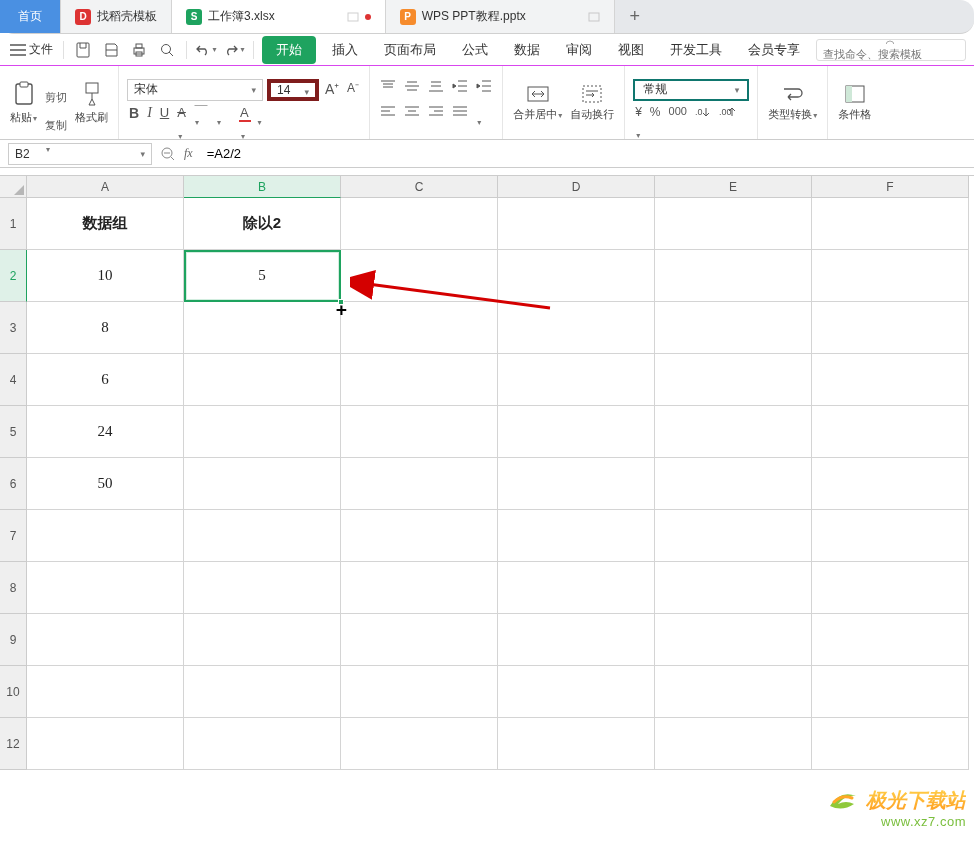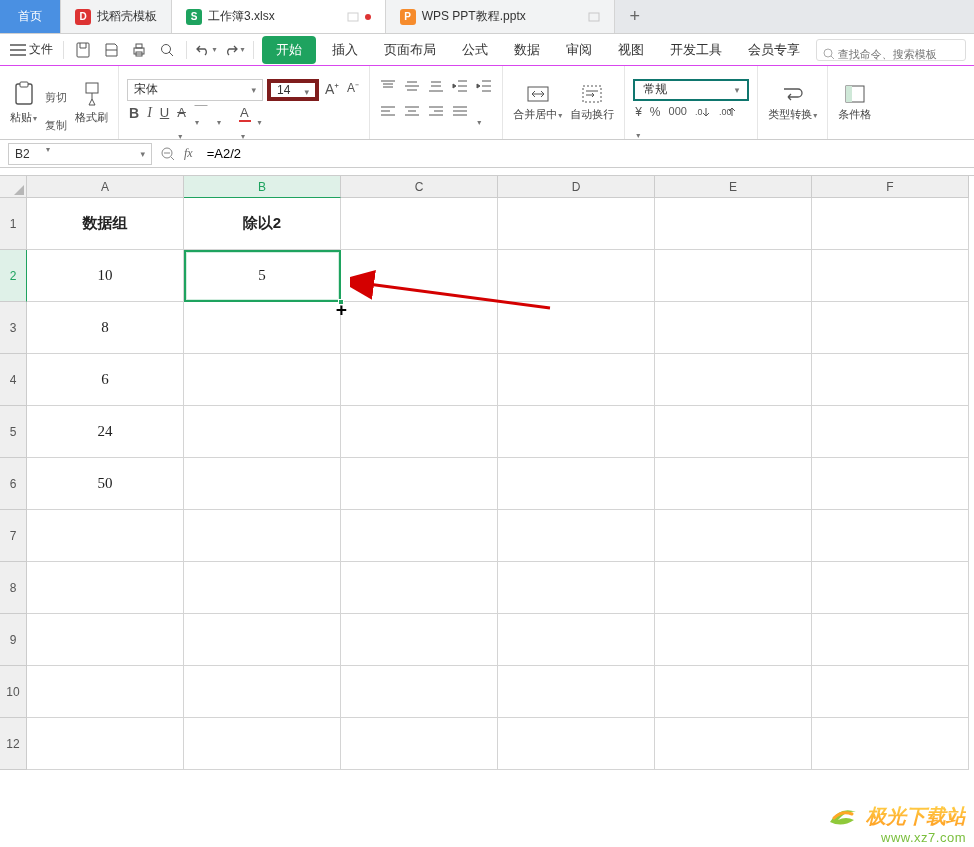--- a/index.html
+++ b/index.html
@@ -1,40 +1,40 @@
 <!DOCTYPE html>
 <html><head>
 <meta charset="utf-8">
 <style>
 * { box-sizing: border-box; margin: 0; padding: 0; font-family: "Microsoft YaHei", Arial, sans-serif; }
 body { width: 974px; height: 847px; overflow: hidden; background: #fff; position: relative; font-size: 12px; color: #333; }
 
 
-.tabs-bar { height: 34px; background: #e6e8eb; display: flex; align-items: stretch; border-bottom: 1px solid #d0d0d0; }
+.tabs-bar { height: 34px; background: #e6e8eb; display: flex; align-items: stretch; border-bottom: 1px solid #d0d0d0; border-radius: 14px; }
 .tab { display: flex; align-items: center; padding: 0 14px; gap: 6px; border-right: 1px solid #d4d4d4; cursor: pointer; position: relative; }
 .tab.home { background: #4a90e2; color: #fff; padding: 0 18px; }
 .tab.regular { background: #f2f3f4; color: #333; }
 .tab.active { background: #fff; }
 .tab-icon { width: 16px; height: 16px; flex: none; border-radius: 3px; display: flex; align-items: center; justify-content: center; font-size: 10px; color: #fff; font-weight: bold; }
 .tab-icon.docer { background: #d33; }
 .tab-icon.sheet { background: #1ea35f; }
 .tab-icon.ppt { background: #f68b2c; }
 .tab .window-mode { width: 12px; height: 12px; opacity: .4; }
 .tab .dot { width: 6px; height: 6px; border-radius: 50%; background: #d33; }
 .tab.add { background: transparent; border: none; width: 40px; justify-content: center; }
 .tab.add span { font-size: 18px; color: #666; }
 
 
 .menubar { height: 32px; display: flex; align-items: center; padding: 0 8px; border-bottom: 1px solid #d946ef; gap: 6px; }
 .ico-btn { width: 22px; height: 22px; display: flex; align-items: center; justify-content: center; color: #555; border-radius: 3px; cursor: pointer; }
 .menubar .file { display: flex; align-items: center; gap: 3px; padding: 0 2px; }
 .menubar .sep { width: 1px; height: 18px; background: #e0e0e0; margin: 0 2px; }
 .menu-label { padding: 5px 10px; cursor: pointer; color: #333; font-size: 13px; }
 .menu-label.start { background: #1ea35f; color: #fff; border-radius: 4px; padding: 5px 14px; }
-.search-box { margin-left: auto; width: 150px; height: 22px; border: 1px solid #ddd; border-radius: 3px; display: flex; align-items: flex-end; padding: 0 6px; color: #aaa; gap: 4px; }
+.search-box { margin-left: auto; width: 150px; height: 22px; border: 1px solid #ddd; border-radius: 3px; display: flex; align-items: center; padding: 0 6px; color: #aaa; gap: 4px; flex-direction: column; }
 .search-box input { border: none; outline: none; width: 100%; font-size: 11px; }
 
 
 .ribbon { height: 74px; border-bottom: 1px solid #ccc; display: flex; align-items: stretch; }
 .ribbon-group { display: flex; flex-direction: column; justify-content: center; padding: 4px 8px; border-right: 1px solid #e6e6e6; gap: 4px; }
 .stack { display: flex; flex-direction: column; align-items: center; justify-content: center; gap: 2px; font-size: 11px; color: #444; padding: 0 2px; }
 .row { display: flex; align-items: center; gap: 4px; }
 .sm { font-size: 11px; color: #555; }
 .btn-small { display: flex; align-items: flex-start; gap: 12px; cursor: pointer; color: #555; height: 22px; padding: 0 2px; flex-direction: column; }
 .caret::after { content: "▾"; font-size: 8px; color: #777; margin-left: 1px; }
@@ -68,21 +68,21 @@
 .cell.header { font-weight: bold; font-family: "Microsoft YaHei", sans-serif; }
 
 .selection { position: absolute; border: 2px solid #1ea35f; pointer-events: none; box-shadow: 0 0 0 1px rgba(30,163,95,.2) inset; }
 .fill-handle { position: absolute; width: 6px; height: 6px; background: #1ea35f; border: 1px solid #fff; }
 .fill-cursor { position: absolute; font-size: 18px; font-weight: bold; color: #000; font-family: monospace; }
 
 
 .arrow-ann { position: absolute; pointer-events: none; }
 
 
-.watermark { position: absolute; right: 8px; bottom: 2px; text-align: right; }
+.watermark { position: absolute; right: 8px; bottom: 18px; text-align: right; }
 .watermark .logo-row { display: flex; align-items: center; gap: 6px; justify-content: flex-end; }
 .watermark .wm-text { font-size: 20px; font-weight: bold; background: linear-gradient(#ffd24a,#ff9a1f); -webkit-background-clip: text; background-clip: text; color: transparent; font-style: italic; }
 .watermark .wm-url { color: #7abf3d; font-size: 13px; letter-spacing: .5px; }
 
 svg { display: block; }
 </style>
 </head>
 <body>
 
 <div class="tabs-bar">

